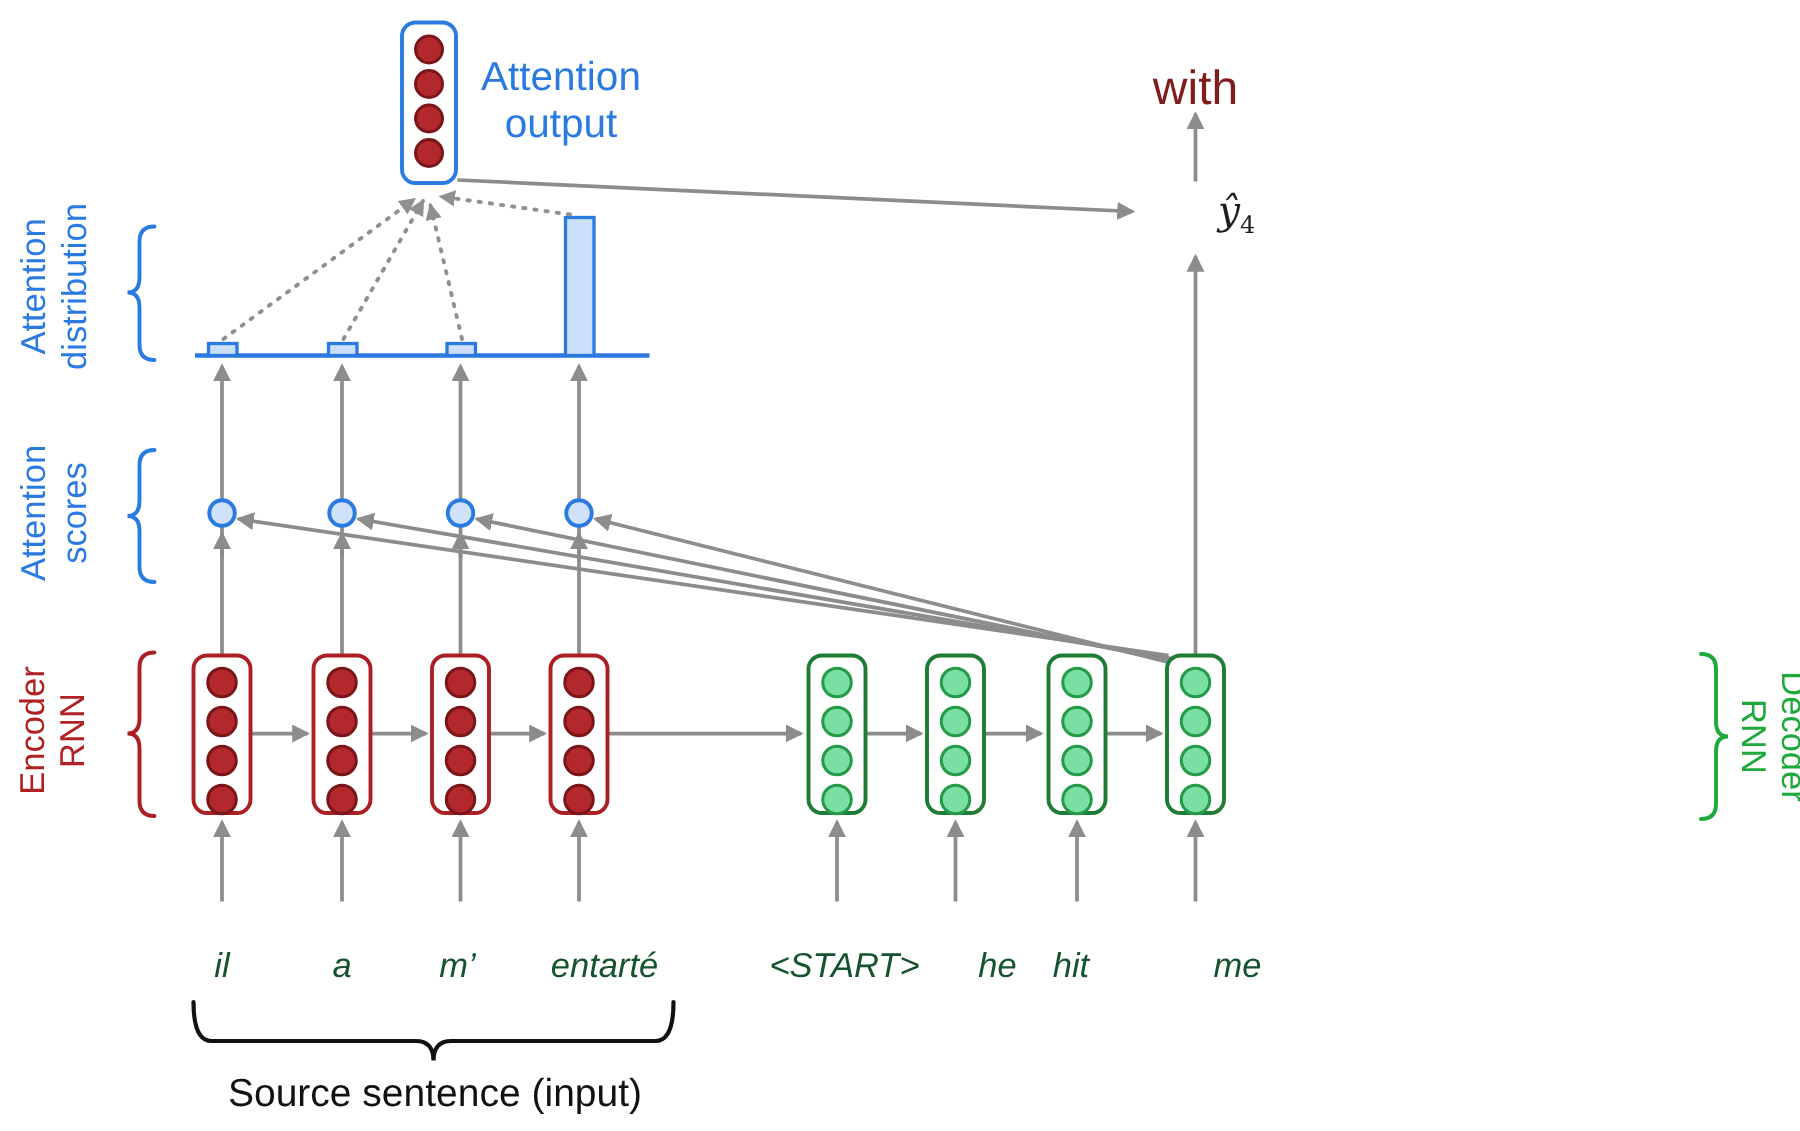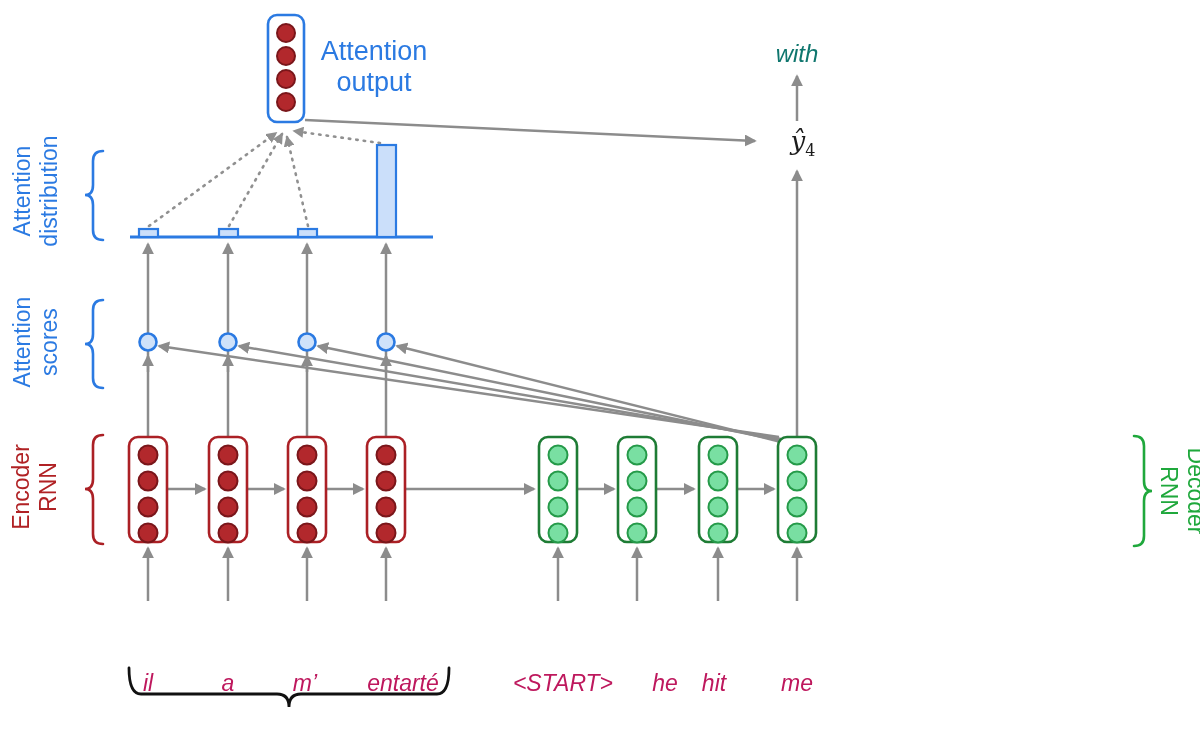--- a/index.html
+++ b/index.html
@@ -13,23 +13,23 @@
   .red   { color:#b02124; }
   .green { color:#1fa83c; }
   .black { color:#1c1c1c; }
   .attn-out-label { left:307px; top:36px; width:134px; font-size:27px; line-height:31px; }
   .rot { transform:rotate(-90deg); font-size:23px; line-height:27px; }
   .rot-cw { transform:rotate(90deg); font-size:23px; line-height:27px; }
   .lbl-attn-dist   { left:-60px;  top:164px; width:192px; height:54px; }
   .lbl-attn-scores { left:-49px;  top:315px; width:170px; height:54px; }
   .lbl-encoder     { left:-31px;  top:460px; width:132px; height:54px; }
   .lbl-decoder     { left:1109px; top:462px; width:142px; height:58px; }
-  .word { position:absolute; width:130px; font-size:23px; font-style:italic; color:#be185d; text-align:center; top:630px;margin-top:40px; }
-  .with-label { left:767px; top:40px; width:60px; font-size:24px; font-style:italic; color:#0f766e; }
-  .yhat { position:absolute; left:781px; top:126px; width:44px; text-align:center;
+  .word { position:absolute; width:130px; font-size:23px; font-style:italic; color:#14532d; text-align:center; top:630px; }
+  .with-label { left:767px; top:40px; width:60px; font-size:32px; color:#7f1d1d; }
+  .yhat { position:absolute; left:812px; top:126px; width:44px; text-align:left;
           font-family:"DejaVu Serif", serif; font-style:italic; font-size:26px; color:#1c1c1c; }
   .yhat sub { font-size:16px; font-style:normal; }
   .src-caption { left:129px; top:713px; width:322px; font-size:26px; color:#111; }
 </style>
 </head>
 <body>
 
 <div id="stage">
 
 <svg class="layer" width="1200" height="754" viewBox="0 0 1200 754">
@@ -236,16 +236,17 @@
 
 <div class="yhat"><span>ŷ</span><sub>4</sub></div>
 
 <div class="word" style="left:83px">il</div>
 <div class="word" style="left:163px">a</div>
 <div class="word" style="left:240px">m’</div>
 <div class="word" style="left:338px">entarté</div>
 <div class="word" style="left:498px">&lt;START&gt;</div>
 <div class="word" style="left:600px">he</div>
 <div class="word" style="left:649px">hit</div>
-<div class="word" style="left:732px">me</div>
-
+<div class="word" style="left:760px">me</div>
+
+<div class="lbl black src-caption">Source sentence (input)</div>
 
 </div>
 
 </body></html>

